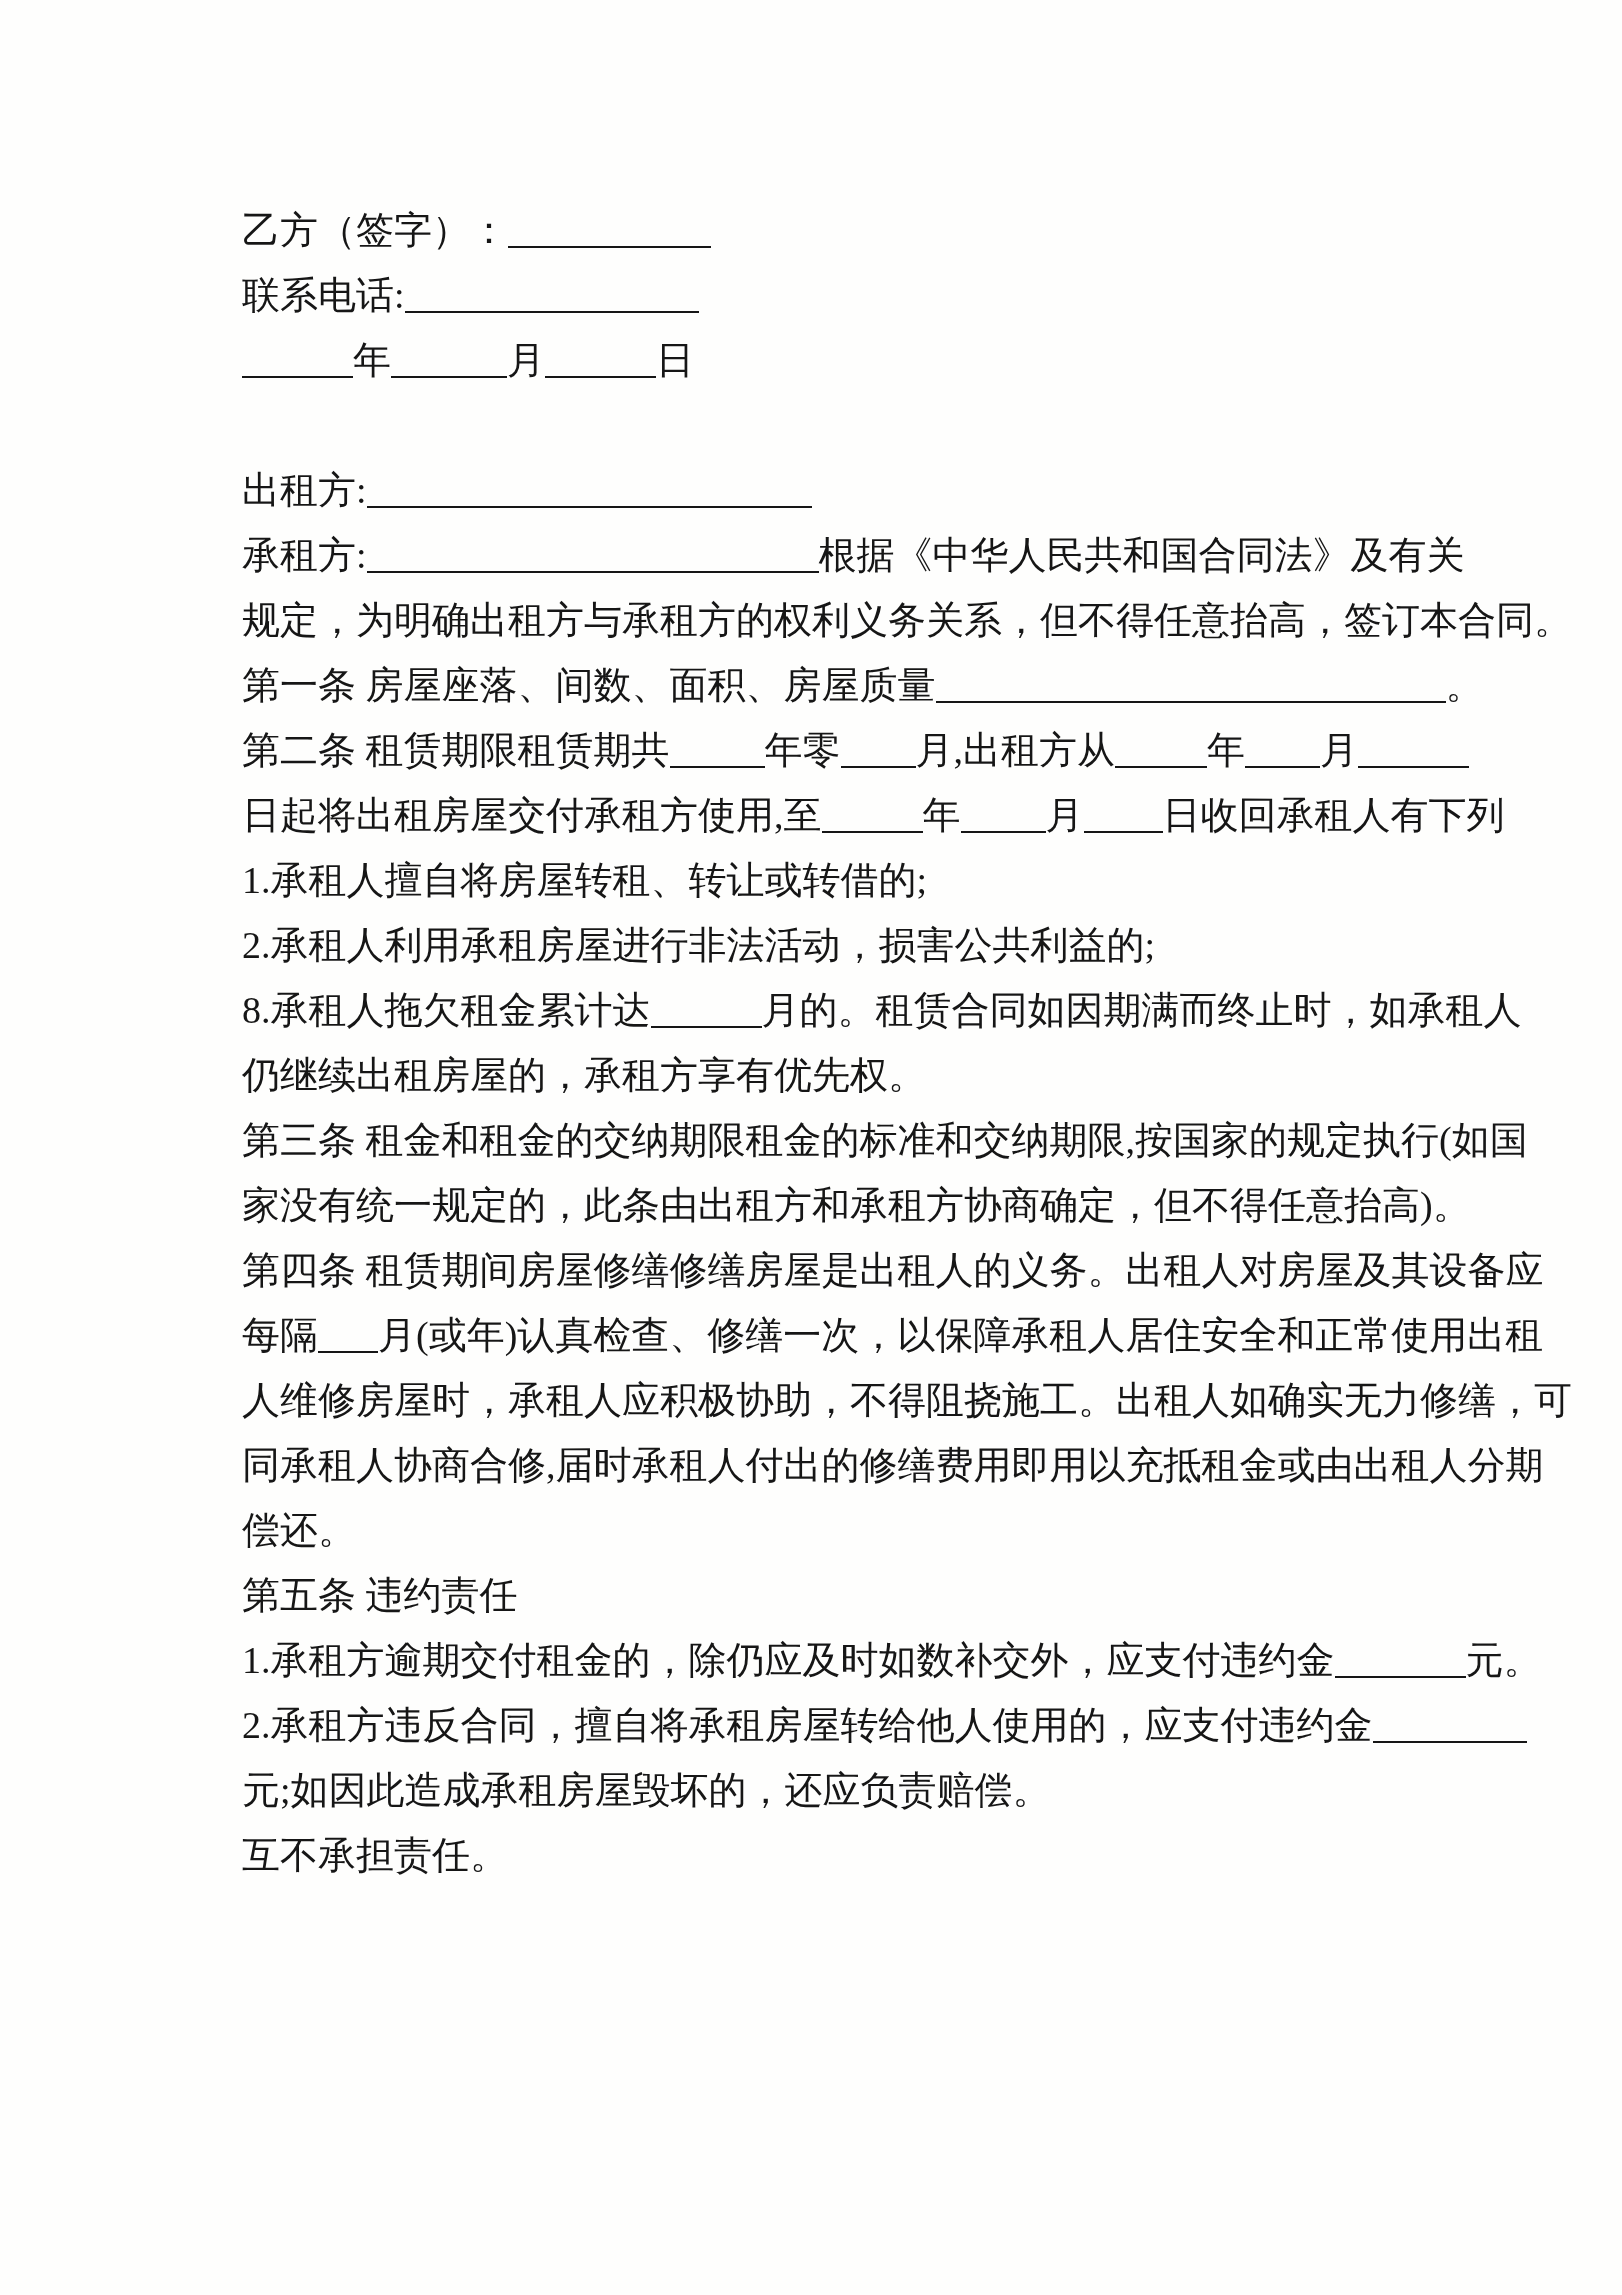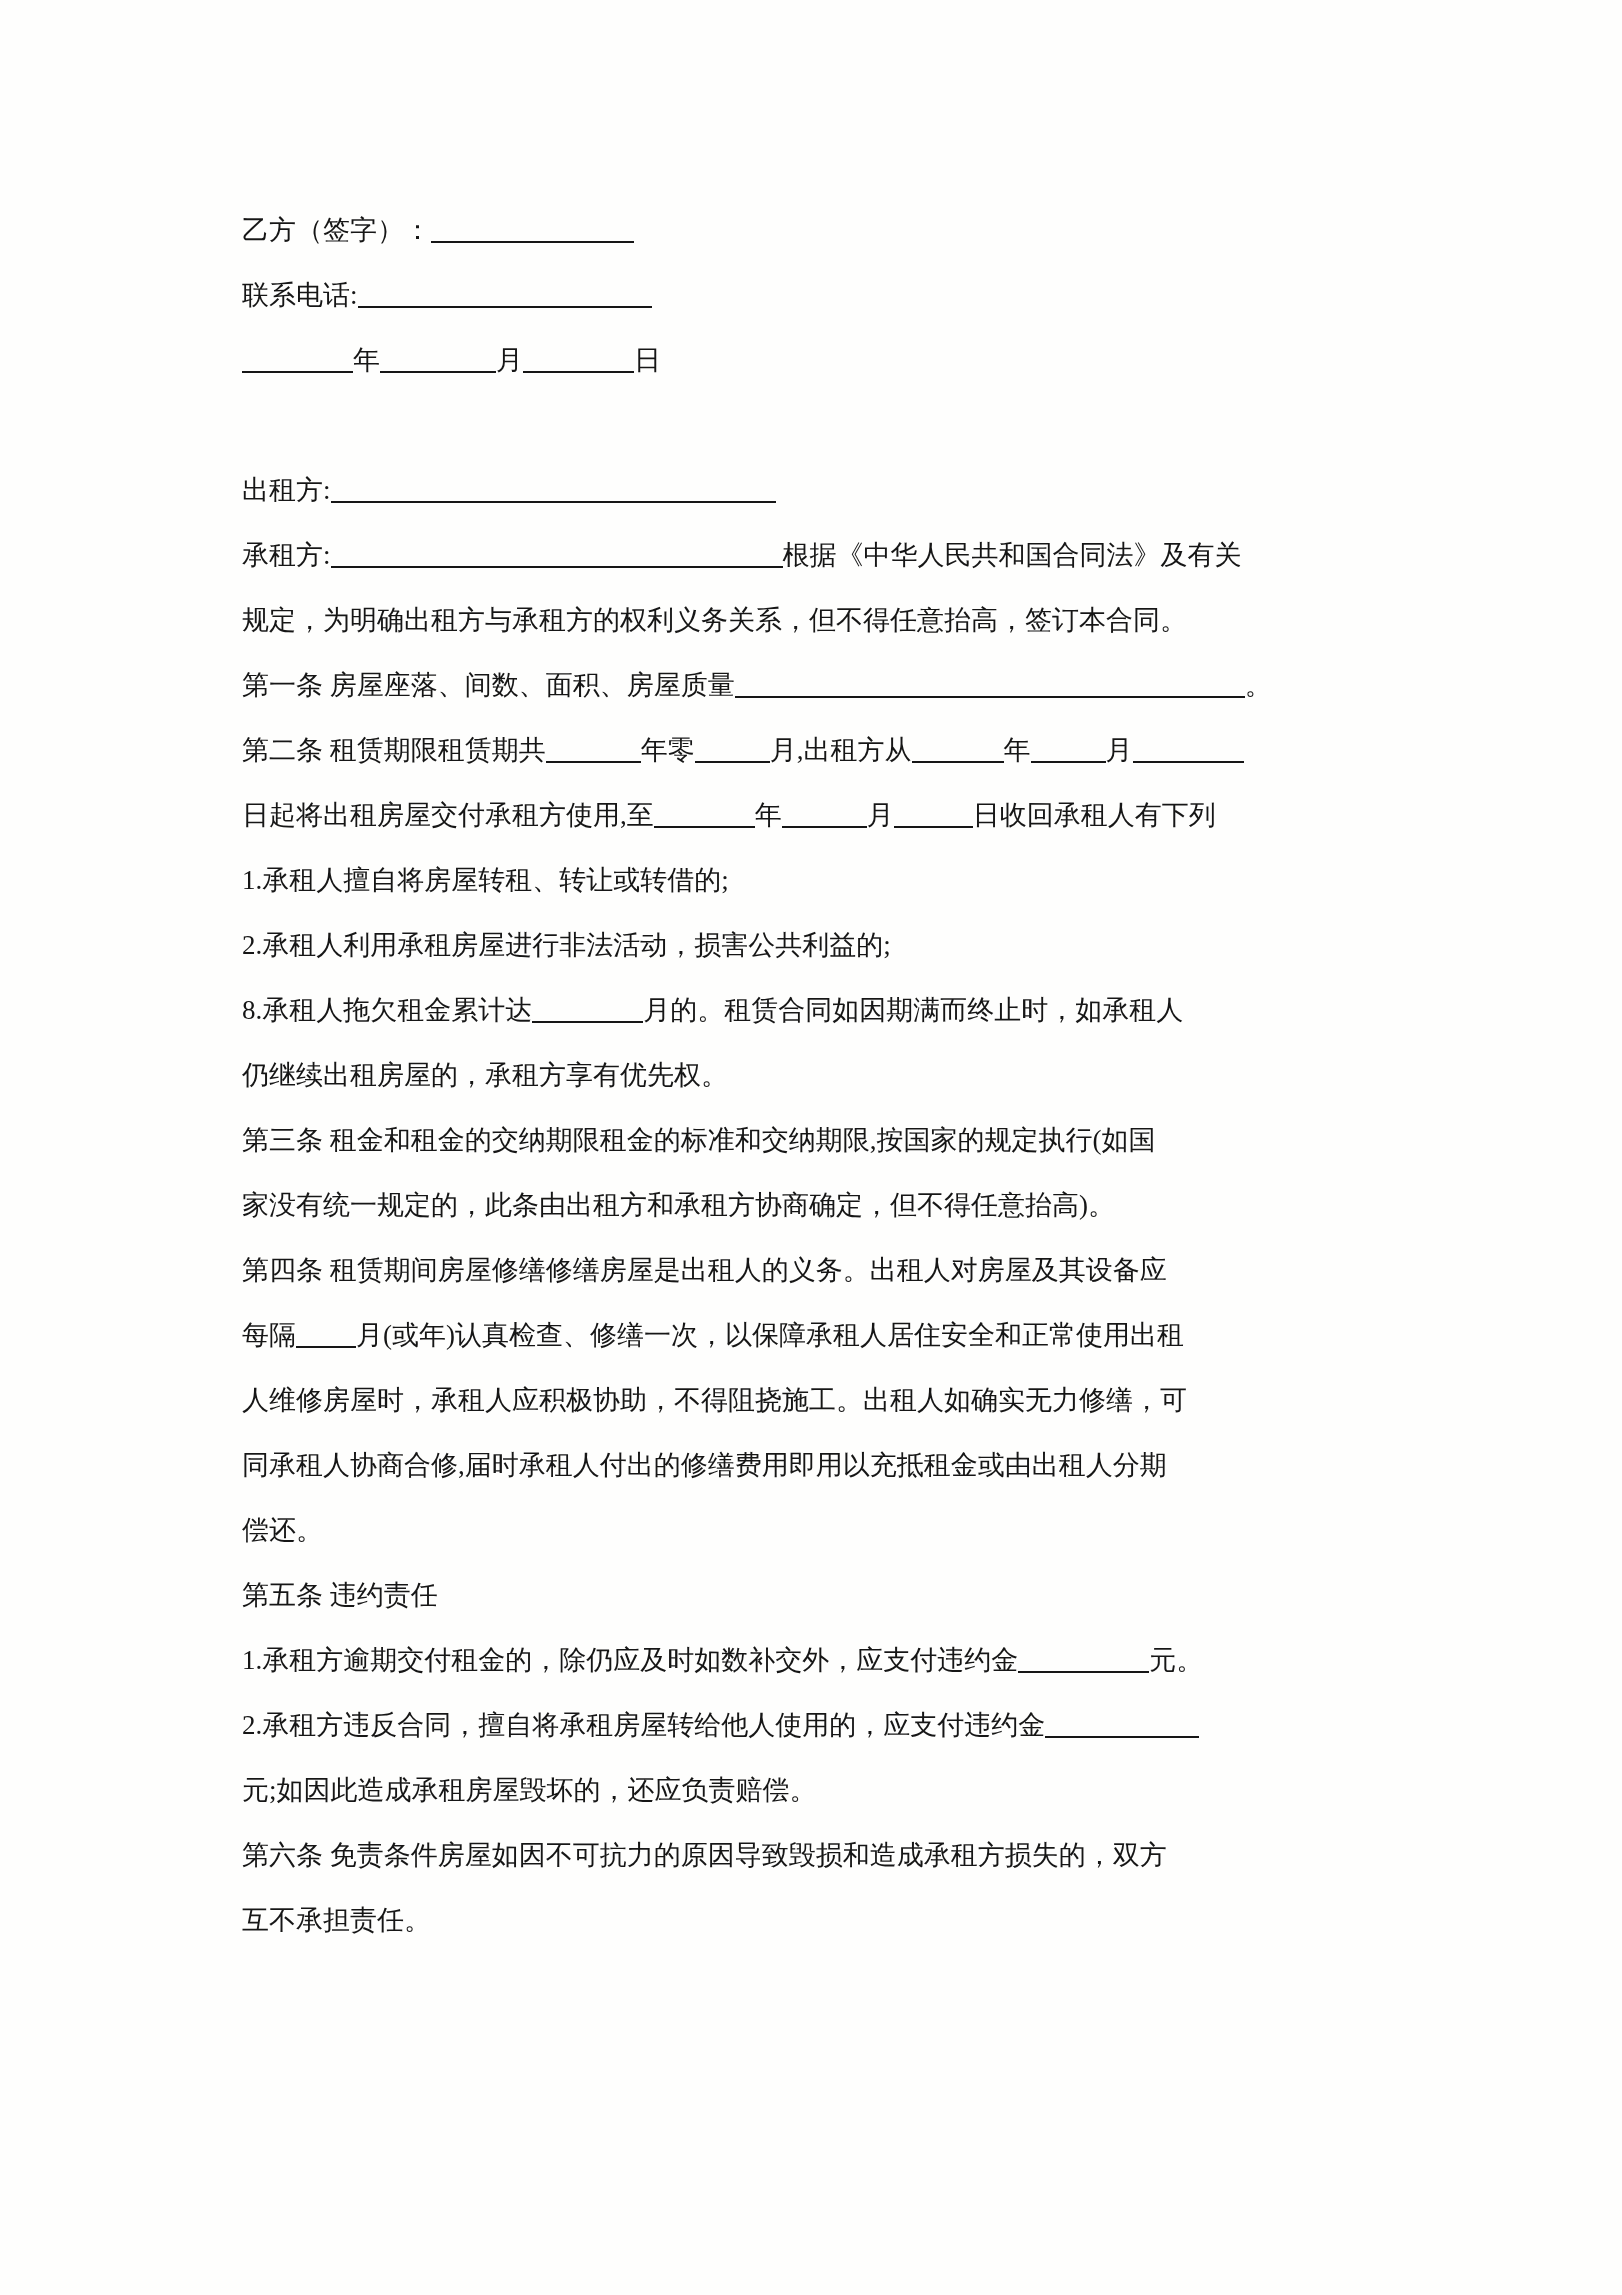--- a/index.html
+++ b/index.html
@@ -18,21 +18,21 @@
     left: 0; top: 0;
     width: 1623px;
     height: 2295px;
     background: #fefefd;
   }
   .content {
     position: absolute;
     left: 242px;
     top: 198px;
     width: 1161px;
-    font-size: 27px;
+    font-size: 38px;
     line-height: 65px;
     color: #161616;
   }
   .line {
     white-space: nowrap;
     height: 65px;
   }
   .seg-text {
     letter-spacing: 0px;
   }
@@ -66,17 +66,16 @@
       <div class="line"><span class="seg-text">家没有统一规定的，此条由出租方和承租方协商确定，但不得任意抬高)。</span></div>
       <div class="line"><span class="seg-text">第四条 租赁期间房屋修缮修缮房屋是出租人的义务。出租人对房屋及其设备应</span></div>
       <div class="line"><span class="seg-text">每隔</span><span class="seg-blank" style="width: 60px; border-bottom-color: rgb(22, 22, 22);"></span><span class="seg-text">月(或年)认真检查、修缮一次，以保障承租人居住安全和正常使用出租</span></div>
       <div class="line"><span class="seg-text">人维修房屋时，承租人应积极协助，不得阻挠施工。出租人如确实无力修缮，可</span></div>
       <div class="line"><span class="seg-text">同承租人协商合修,届时承租人付出的修缮费用即用以充抵租金或由出租人分期</span></div>
       <div class="line"><span class="seg-text">偿还。</span></div>
       <div class="line"><span class="seg-text">第五条 违约责任</span></div>
       <div class="line"><span class="seg-text">1.承租方逾期交付租金的，除仍应及时如数补交外，应支付违约金</span><span class="seg-blank" style="width: 131px; border-bottom-color: rgb(22, 22, 22);"></span><span class="seg-text">元。</span></div>
       <div class="line"><span class="seg-text">2.承租方违反合同，擅自将承租房屋转给他人使用的，应支付违约金</span><span class="seg-blank" style="width: 154px; border-bottom-color: rgb(22, 22, 22);"></span></div>
       <div class="line"><span class="seg-text">元;如因此造成承租房屋毁坏的，还应负责赔偿。</span></div>
-      <div class="line"><span class="seg-text">第六条 免责条件房屋如因不可抗力的原因导致毁损和造成承租方损失的，双方</span></div>
       <div class="line"><span class="seg-text">互不承担责任。</span></div>
     </div>
 </div>
 
 
 </body></html>

